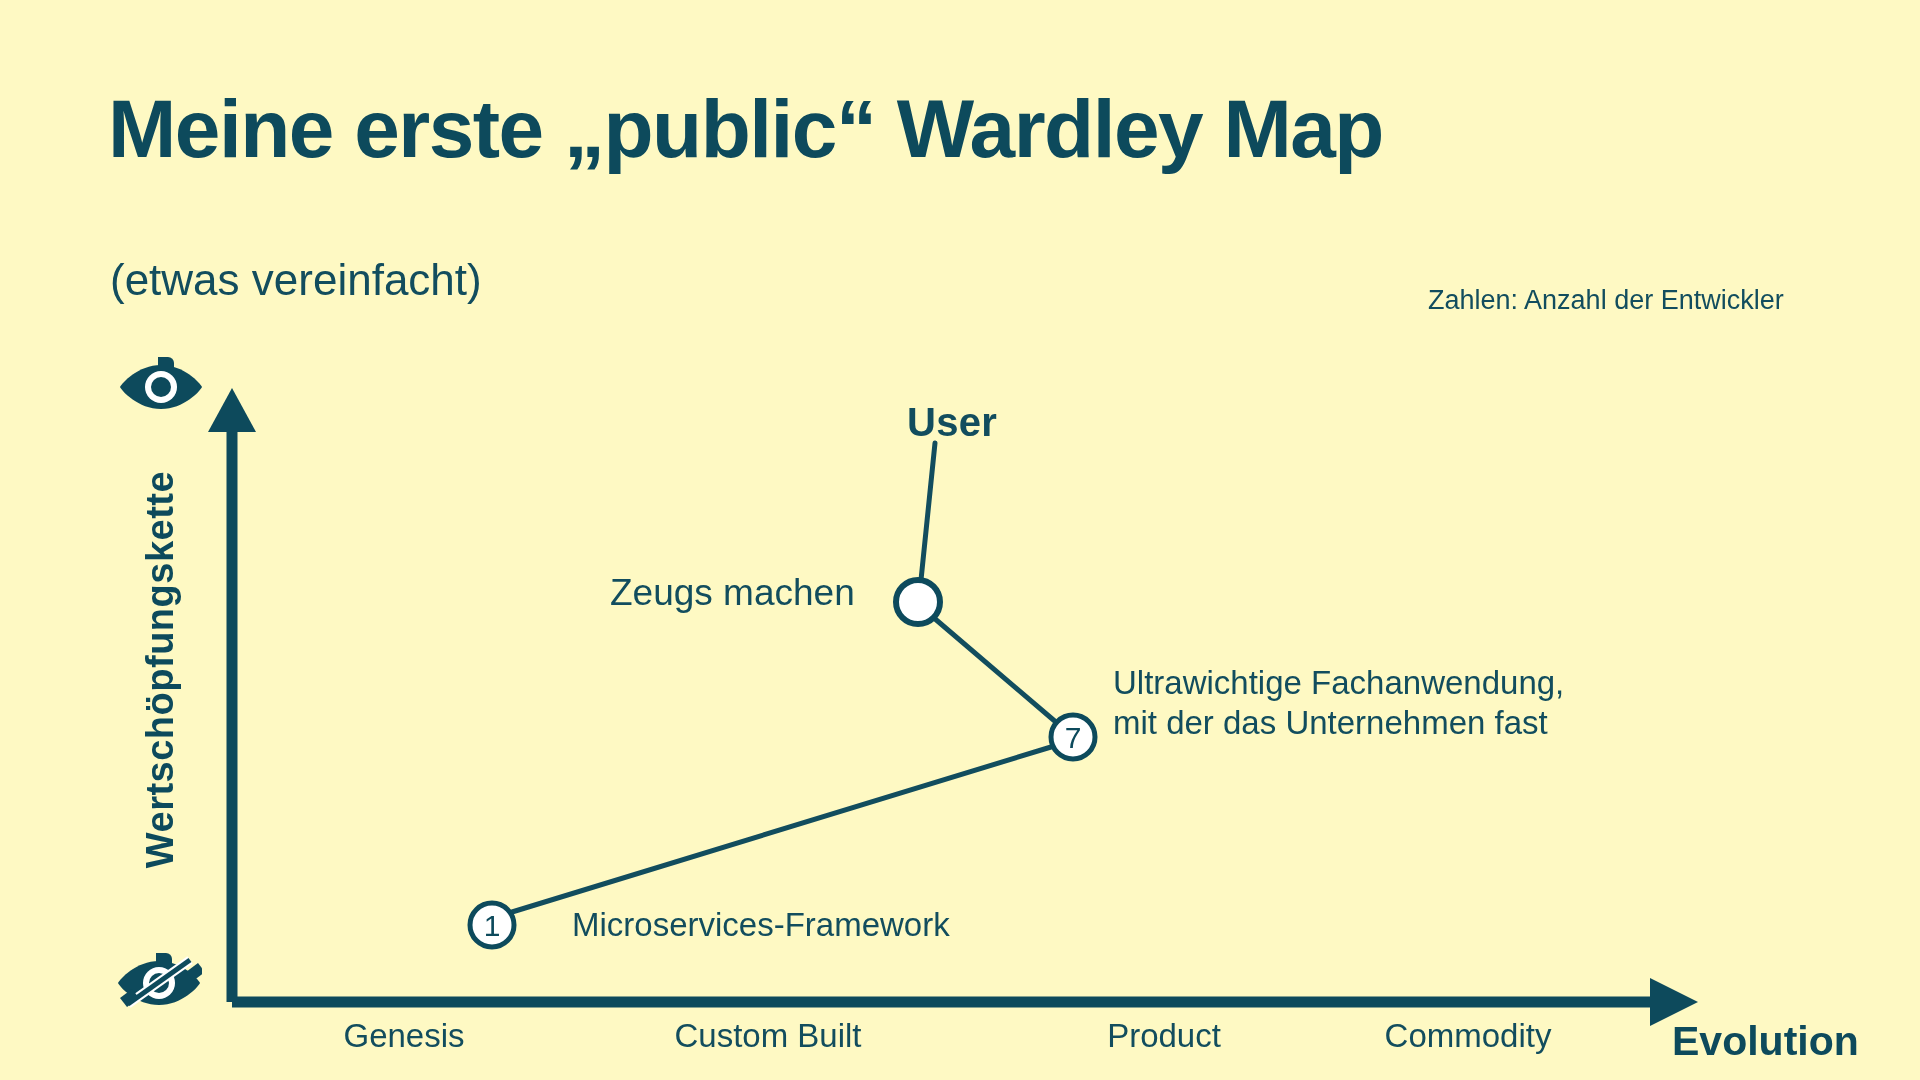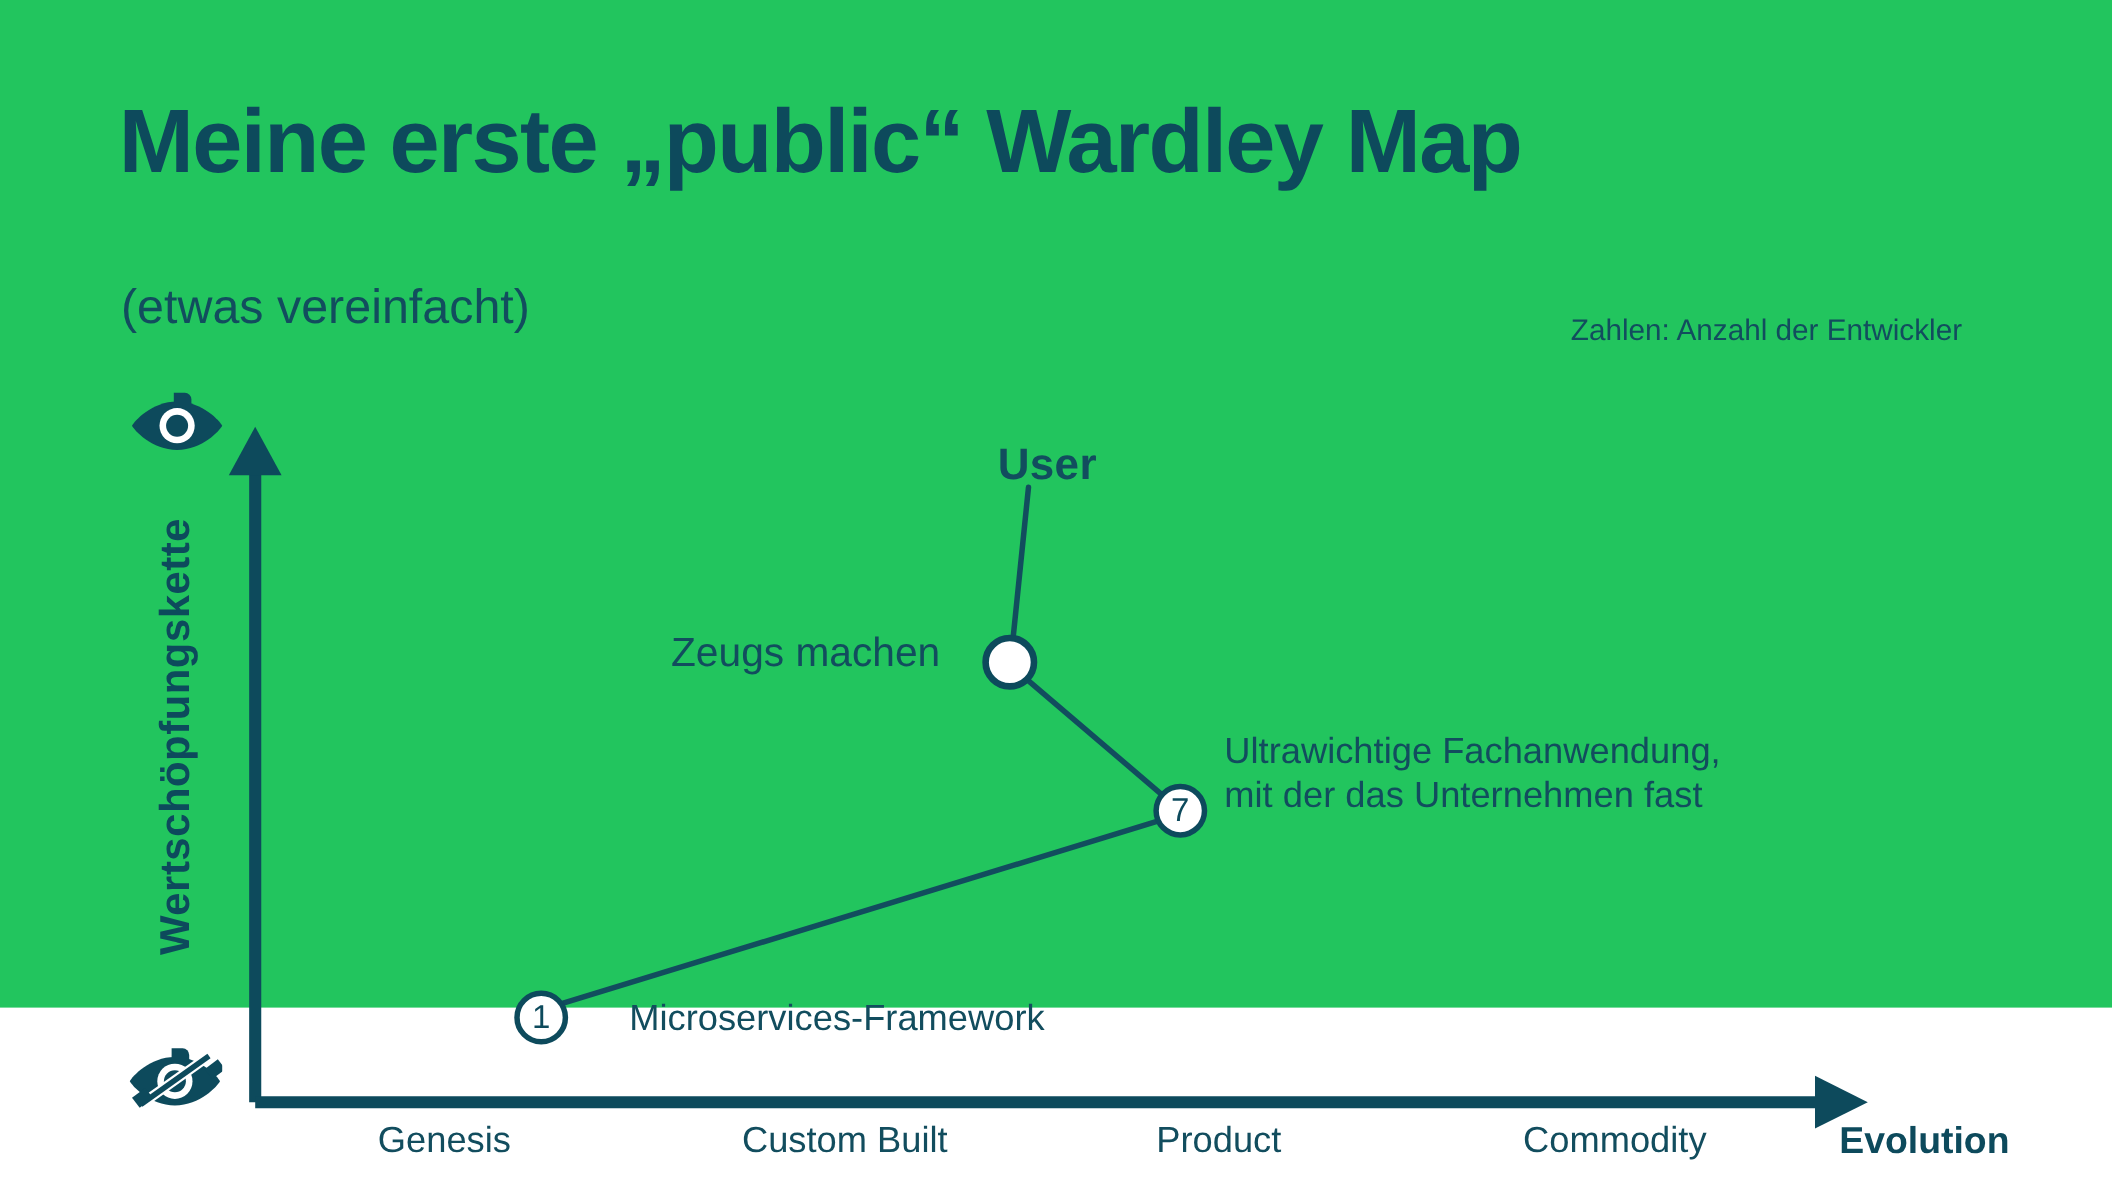--- a/index.html
+++ b/index.html
@@ -12,22 +12,22 @@
     height: 1080px;
     overflow: hidden;
     font-family: "Liberation Sans", sans-serif;
     color: #0d4a5c;
     position: relative;
   }
   #stage {
     position: absolute;
     left: 0; top: 0;
     width: 1920px;
-    height: 916px;
-    background: #22c55e;
+    height: 1080px;
+    background: #fef9c3;
   }
 
   
   #page-title {
     position: absolute;
     left: 108px;
     top: 88px;
     font-size: 82px;
     font-weight: 800;
     letter-spacing: -1.5px;
@@ -131,21 +131,21 @@
     font-size: 33px;
     font-weight: 400;
     color: #124d5e;
     white-space: nowrap;
     transform: translateX(-50%);
   }
   #x-axis-title {
     position: absolute;
     left: 1672px;
     top: 1018px;
-    font-size: 34px;
+    font-size: 41px;
     font-weight: 800;
     color: #0d4a5c;
     white-space: nowrap;
   }
 </style>
 </head>
 <body>
 
 <div id="stage">
 
@@ -218,18 +218,18 @@
     <div>Ultrawichtige Fachanwendung,</div>
     <div>mit der das Unternehmen fast</div>
   </div>
 
   <div class="map-label" id="node-label-microservices">
     <div>Microservices-Framework</div>
   </div>
 
   <div class="x-tick" id="x-tick-0" style="left:404px">Genesis</div>
   <div class="x-tick" id="x-tick-1" style="left:768px">Custom Built</div>
-  <div class="x-tick" id="x-tick-2" style="left:1108px">Product</div>
+  <div class="x-tick" id="x-tick-2" style="left:1164px">Product</div>
   <div class="x-tick" id="x-tick-3" style="left:1468px">Commodity</div>
 
   <div id="x-axis-title">Evolution</div>
 
 </div>
 
 </body></html>

